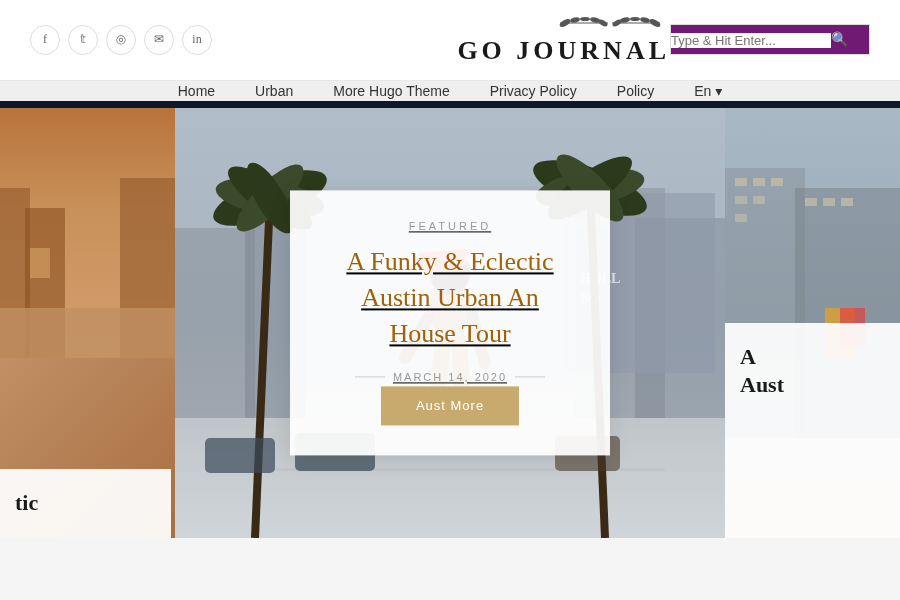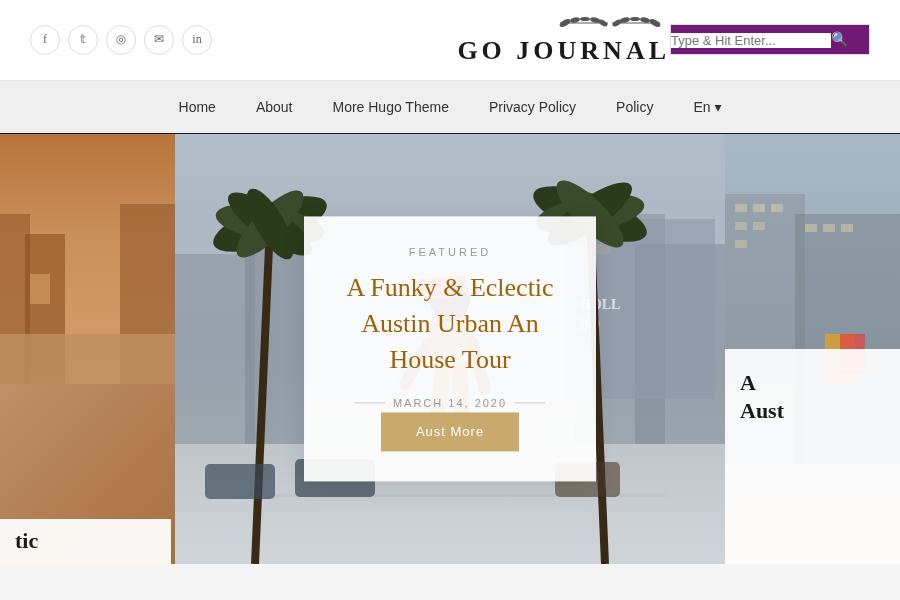--- a/index.html
+++ b/index.html
@@ -96,22 +96,22 @@
       font-size: 14px;
     }
 
     
     .nav {
       background: #f0efef;
       display: flex;
       align-items: center;
       justify-content: center;
       gap: 40px;
-      padding: 18px 0;
-      border-bottom: 1px solid #0f172a;
+      padding: 2px 0;
+      border-bottom: 7px solid #0f172a;
     }
 
     .nav-item {
       font-family: Arial, sans-serif;
       font-size: 14px;
       color: #333;
       cursor: pointer;
       text-decoration: none;
     }
 
@@ -168,22 +168,23 @@
 
     
     .featured-card {
       position: absolute;
       top: 50%;
       left: 50%;
       transform: translate(-50%, -50%);
       background: rgba(255,255,255,0.93);
       padding: 30px 35px;
       text-align: center;
-      width: 292px;
+      width: 320px;
       box-shadow: 0 5px 20px rgba(0,0,0,0.1);
+      text-decoration: underline;
     }
 
     .featured-label {
       font-family: Arial, sans-serif;
       font-size: 11px;
       letter-spacing: 3px;
       color: #999;
       text-transform: uppercase;
       margin-bottom: 12px;
     }
@@ -304,21 +305,21 @@
   </div>
 
   <div class="search-area">
     <input type="text" placeholder="Type &amp; Hit Enter..." style="">
     <span class="search-icon-btn">🔍</span>
   </div>
 </header>
 
 <nav class="nav">
   <a class="nav-item">Home</a>
-  <a class="nav-item">About</a>
+  <a class="nav-item">Urban</a>
   <a class="nav-item">More Hugo Theme</a>
   <a class="nav-item">Privacy Policy</a>
   <a class="nav-item">Policy</a>
   <span class="nav-lang">En ▾</span>
 </nav>
 
 <div class="carousel-area">
 
   <div class="card-left">
     <div class="card-left-bg">
@@ -336,21 +337,21 @@
         </defs>
 
         <rect x="0" y="80" width="30" height="170" fill="#9a6030" opacity="0.7"></rect>
         <rect x="25" y="100" width="40" height="150" fill="#8a5020" opacity="0.6"></rect>
         <rect x="120" y="70" width="55" height="180" fill="#9a6030" opacity="0.7"></rect>
 
         <rect x="0" y="200" width="175" height="50" fill="#c09060" opacity="0.8"></rect>
 
         <rect x="30" y="140" width="20" height="30" fill="#f0c080" opacity="0.4"></rect>
       </svg>
-      <div class="card-left-content" style="position:absolute;bottom:0;left:0;right:4px;background:rgba(255,255,255,0.93);padding:8px 15px;">
+      <div class="card-left-content" style="position:absolute;bottom:0;left:0;right:4px;background:rgba(255,255,255,0.93);padding:20px 15px;">
         <div class="card-left-text">tic</div>
       </div>
     </div>
   </div>
 
   <div class="card-center">
 
     <svg class="scene-svg" viewBox="0 0 550 430" preserveAspectRatio="xMidYMid slice">
       <defs>
         <linearGradient id="skyGrad" x1="0" y1="0" x2="0" y2="1">

